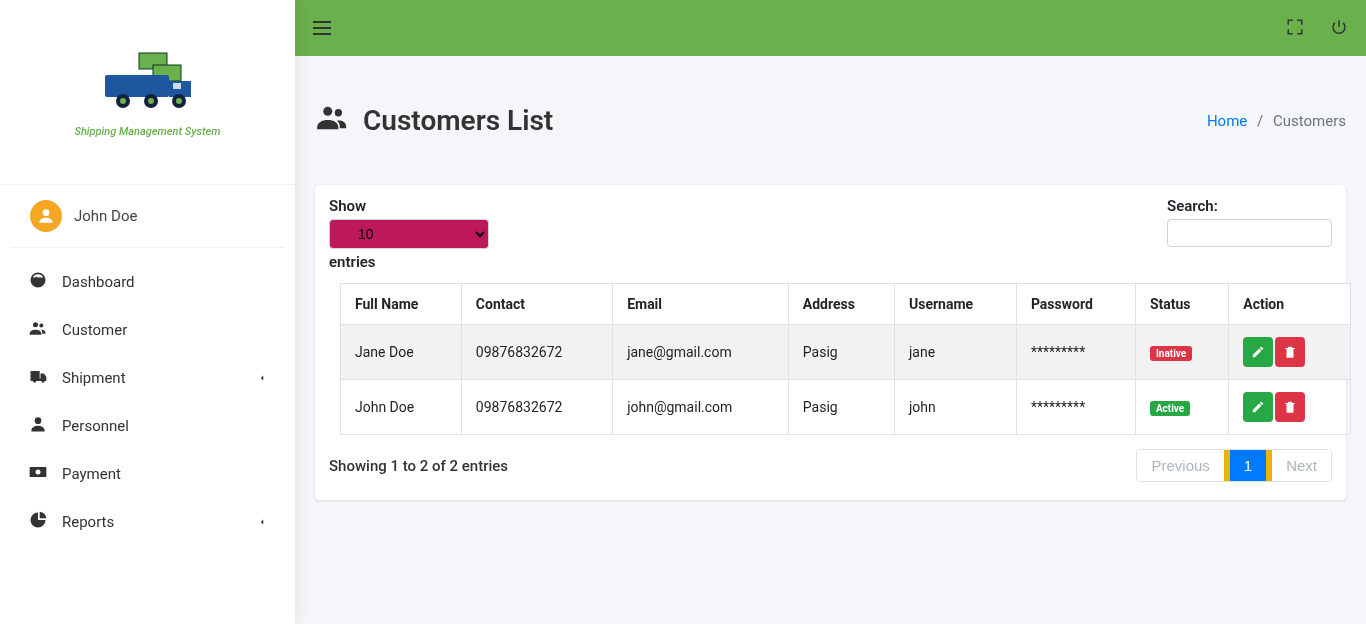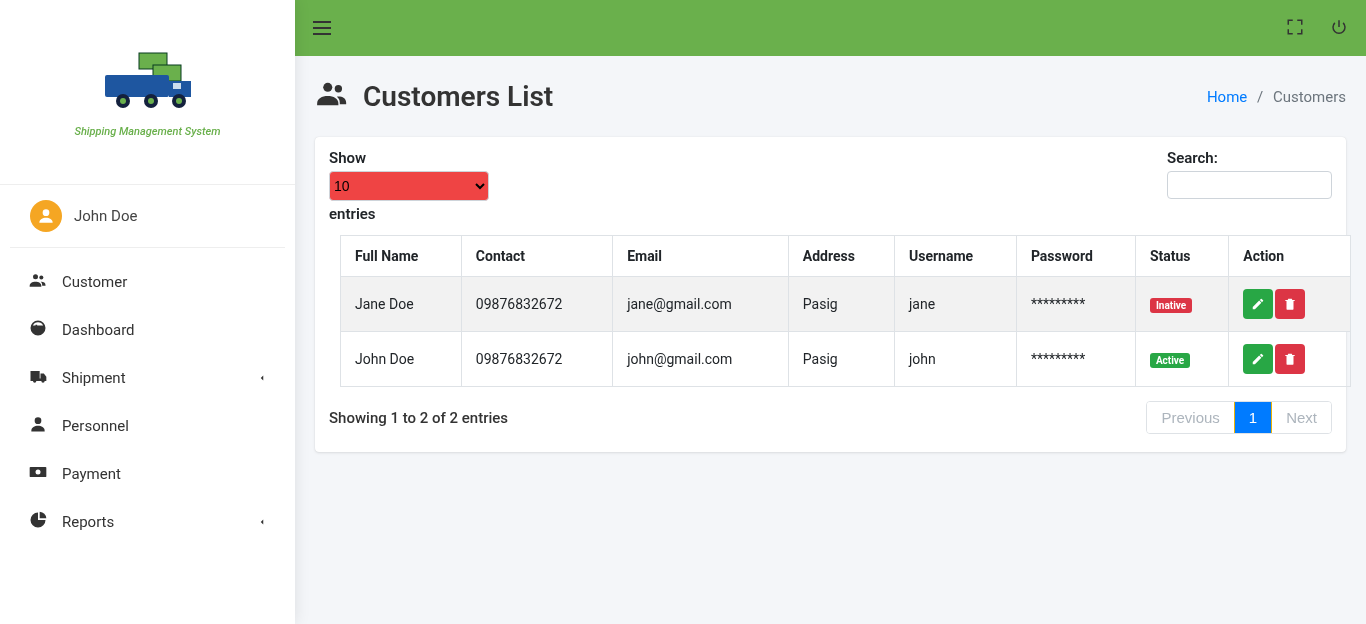--- a/index.html
+++ b/index.html
@@ -12,56 +12,56 @@
     .brand-text { color: #6ab04c; font-size: 11px; font-weight: 500; margin-top: 4px; font-style: italic; }
     .user-panel { display: flex; align-items: center; padding: 15px 20px; border-bottom: 1px solid #eee; gap: 12px; margin: 0 10px; }
     .user-avatar { width: 32px; height: 32px; border-radius: 50%; background: #f5a623; display: flex; align-items: center; justify-content: center; }
     .user-name { color: #444; font-size: 15px; }
     .nav-sidebar { list-style: none; padding: 10px 0; }
     .nav-item { display: flex; align-items: center; padding: 12px 28px; cursor: pointer; color: #333; font-size: 15px; justify-content: space-between; }
     .nav-item .ni-left { display: flex; align-items: center; gap: 14px; }
     .nav-item .ni-icon { width: 20px; text-align: center; }
     .nav-item .chev { width: 10px; height: 10px; }
     
-    .main-wrap { flex: 1; display: flex; flex-direction: column; width: calc(1366px - 250px); }
+    .main-wrap { flex: 1; display: flex; flex-direction: column; width: calc(1366px - 250px); gap: 24px; }
     .topbar { background: #6ab04c; height: 56px; display: flex; align-items: center; justify-content: space-between; padding: 0 18px; }
     .topbar-left { display: flex; align-items: center; gap: 14px; }
     .hamburger-btn { background: none; border: none; cursor: pointer; width: 24px; height: 24px; display: flex; flex-direction: column; justify-content: center; gap: 4px; }
     .hamburger-btn span { display: block; width: 18px; height: 2px; background: #333; }
     .topbar-right { display: flex; align-items: center; gap: 26px; }
     .top-icon-btn { background: none; border: none; cursor: pointer; }
     
     .content-header { display: flex; justify-content: space-between; align-items: center; padding: 20px 20px 10px; }
     .page-title { display: flex; align-items: center; gap: 14px; font-size: 28px; font-weight: 600; color: #333; }
     .breadcrumb { font-size: 15px; color: #6c757d; }
     .breadcrumb a { color: #007bff; text-decoration: none; }
     .breadcrumb .sep { padding: 0 6px; }
     
     .card { background: #fff; margin: 10px 20px; border-radius: 4px; box-shadow: 0 0 1px rgba(0,0,0,.125), 0 1px 3px rgba(0,0,0,.1); padding: 12px 10px 18px; }
     .dt-top { display: flex; justify-content: space-between; padding: 0 4px 6px; }
     .dt-length label, .dt-filter label { font-weight: 600; font-size: 15px; display: flex; flex-direction: column; gap: 4px; }
-    .dt-length select { width: 160px; padding: 5px 0; border: 1px solid #ced4da; border-radius: 4px; font-size: 14px; background: #ef4444; appearance: auto; }
+    .dt-length select { width: 160px; padding: 5px 24px; border: 1px solid #ced4da; border-radius: 4px; font-size: 14px; background: #be185d; appearance: auto; }
     .dt-filter input { width: 165px; padding: 5px 8px; border: 1px solid #ced4da; border-radius: 4px; font-size: 14px; }
     
     table.data-table { width: 100%; border-collapse: collapse; margin-top: 6px; margin-left: 15px; }
     table.data-table th, table.data-table td { padding: 12px 14px; text-align: left; border: 1px solid #dee2e6; font-size: 14px; }
     table.data-table th { font-weight: 700; color: #212529; background: #fff; }
     table.data-table tbody tr:nth-child(odd) { background: #f2f2f2; }
     .badge { display: inline-block; padding: 2px 6px; font-size: 10px; font-weight: 700; color: #fff; border-radius: 3px; }
     .badge-danger { background: #dc3545; }
     .badge-success { background: #28a745; }
     .action-cell { white-space: nowrap; }
     .btn-act { border: none; border-radius: 4px; width: 30px; height: 30px; cursor: pointer; margin-right: 2px; display: inline-flex; align-items: center; justify-content: center; }
     .btn-success { background: #28a745; }
     .btn-danger { background: #dc3545; }
     
     .dt-bottom { display: flex; justify-content: space-between; align-items: center; padding: 14px 4px 0; }
     .dt-info { font-size: 15px; color: #333; font-weight: 500; }
     .dt-paginate { display: flex; border: 1px solid #dee2e6; border-radius: 4px; overflow: hidden; }
-    .paginate-btn { padding: 7px 14px; font-size: 15px; border: none; background: #fff; border-right: 1px solid #eab308; cursor: pointer; color: #6c757d; }
+    .paginate-btn { padding: 7px 14px; font-size: 15px; border: none; background: #fff; border-right: 6px solid #eab308; cursor: pointer; color: #6c757d; }
     .paginate-btn:last-child { border-right: none; }
     .paginate-btn.active { background: #007bff; color: #fff; }
     .paginate-btn.disabled { color: #adb5bd; }
     
     .stray { position: absolute; bottom: 2px; left: 0; font-size: 14px; color: #333; }
   </style>
 </head>
 <body>
 
 <div class="wrapper">
@@ -94,37 +94,37 @@
           </svg>
       </div>
       <span class="user-name">John Doe</span>
     </div>
 
     <ul class="nav-sidebar">
       <li class="nav-item">
         <span class="ni-left">
           <span class="ni-icon">
             <svg width="20" height="20" viewBox="0 0 24 24" fill="#333">
+                <path d="M12 3a9 9 0 0 0-9 9 9 9 0 0 0 9 9 9 9 0 0 0 9-9 9 9 0 0 0-9-9zm0 2a7 7 0 0 1 6.3 4H5.7A7 7 0 0 1 12 5zm-7 7h2v-2H5v2zm4 0h2V8H9v4zm4 0h2v-3h-2v3zm4 0h2v-2h-2v2z"></path>
+              </svg>
+          </span>
+          <span>Dashboard</span>
+        </span>
+      </li>
+      <li class="nav-item">
+        <span class="ni-left">
+          <span class="ni-icon">
+            <svg width="20" height="20" viewBox="0 0 24 24" fill="#333">
                 <circle cx="9" cy="8" r="3"></circle>
                 <circle cx="16" cy="9" r="2.4"></circle>
                 <path d="M2 19c0-3.3 3.1-5 7-5s7 1.7 7 5v1H2v-1z"></path>
                 <path d="M16 14c2.8 0 5 1.3 5 4v1h-4v-1c0-1.6-.7-2.9-1.8-3.8.3 0 .5-.1.8-.2z"></path>
               </svg>
           </span>
           <span>Customer</span>
-        </span>
-      </li>
-      <li class="nav-item">
-        <span class="ni-left">
-          <span class="ni-icon">
-            <svg width="20" height="20" viewBox="0 0 24 24" fill="#333">
-                <path d="M12 3a9 9 0 0 0-9 9 9 9 0 0 0 9 9 9 9 0 0 0 9-9 9 9 0 0 0-9-9zm0 2a7 7 0 0 1 6.3 4H5.7A7 7 0 0 1 12 5zm-7 7h2v-2H5v2zm4 0h2V8H9v4zm4 0h2v-3h-2v3zm4 0h2v-2h-2v2z"></path>
-              </svg>
-          </span>
-          <span>Dashboard</span>
         </span>
       </li>
       <li class="nav-item">
         <span class="ni-left">
           <span class="ni-icon">
             <svg width="20" height="20" viewBox="0 0 24 24" fill="#333">
                 <path d="M3 6h11v9h1v-6h4l3 4v5h-2a2 2 0 1 1-4 0h-6a2 2 0 1 1-4 0H3V6z"></path>
               </svg>
           </span>
           <span>Shipment</span>

